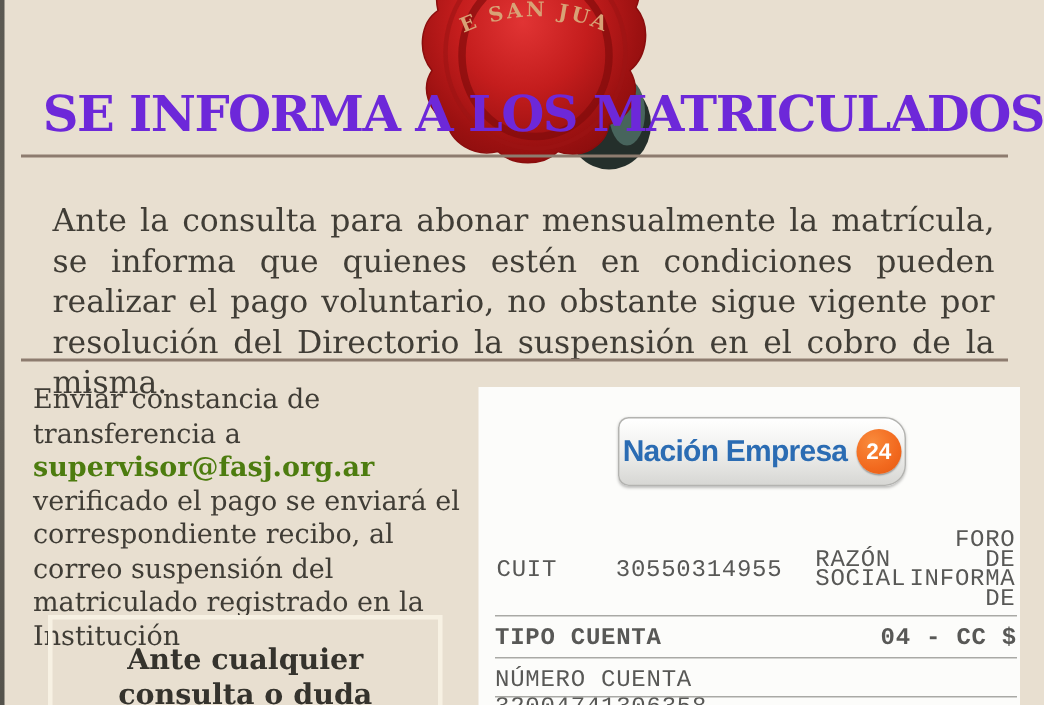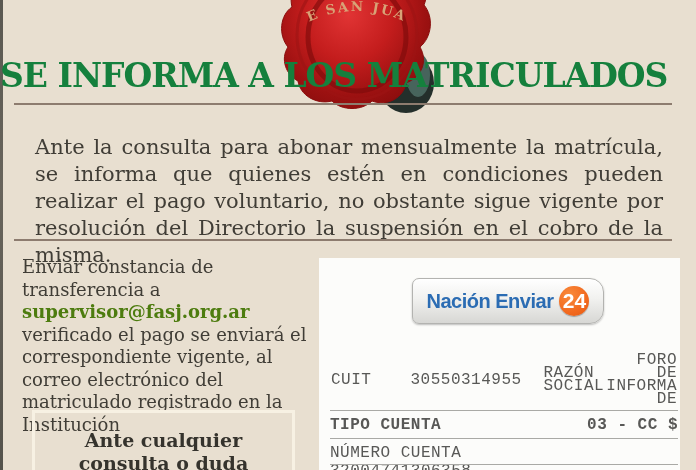--- a/index.html
+++ b/index.html
@@ -13,23 +13,23 @@
   .left-edge{
     position:absolute;left:0;top:0;width:3px;height:470px;
     background:linear-gradient(180deg,#4a4943 0%,#5a574f 40%,#44433d 100%);
     opacity:.9;
   }
   
   .seal{position:absolute;left:280px;top:-55px;width:154px;height:175px;}
   
   .title{
     position:absolute;left:0;top:56px;width:696px;
-    text-align:left;
+    text-align:right;
     font-size:33px;font-weight:bold;letter-spacing:-1px;
-    color:#15803d;
+    color:#6d28d9;
     margin:0;
   }
   .divider{
     position:absolute;left:14px;width:658px;height:2px;
     background:#8d7c6f;border:none;margin:0;
   }
   .divider-1{top:103px;}
   .divider-2{top:239px;}
   
   .intro{
@@ -72,21 +72,21 @@
     box-shadow:0 1px 2px rgba(0,0,0,.25), inset 0 1px 0 #fff;
     display:flex;align-items:center;justify-content:center;gap:6px;
     font-family:"Liberation Sans", sans-serif;
   }
   .logo-text{
     font-size:20px;font-weight:bold;color:#2b6cb3;letter-spacing:-0.5px;
   }
   .logo-badge{
     width:30px;height:30px;border-radius:50%;
     background:radial-gradient(circle at 35% 30%,#f98b3c,#f2691e 60%,#e45a12 100%);
-    color:#fff;font-size:21px;font-weight:bold;
+    color:#fff;font-size:15px;font-weight:bold;
     display:flex;align-items:center;justify-content:center;
     box-shadow:0 1px 1px rgba(0,0,0,.3);
   }
   .acct{
     position:absolute;left:0;top:0;width:100%;height:100%;
     font-family:"Liberation Mono", monospace;
     font-size:16px;color:#585856;letter-spacing:.5px;
   }
   .acct-row1{
     position:absolute;left:12px;top:96px;width:346px;
@@ -137,46 +137,46 @@
       </text>
     </svg>
   </div>
 
   <h1 class="title">SE INFORMA A LOS MATRICULADOS</h1>
   <div class="divider divider-1"></div>
 
   <p class="intro">Ante la consulta para abonar mensualmente la matrícula, se informa que quienes estén en condiciones pueden realizar el pago voluntario, no obstante sigue vigente por resolución del Directorio la suspensión en el cobro de la misma.</p>
   <div class="divider divider-2"></div>
 
-  <div class="transfer"><span>Enviar constancia de transferencia a </span><span class="email">supervisor@fasj.org.ar</span><span> verificado el pago se enviará el correspondiente vigente, al correo electrónico del matriculado registrado en la Institución</span></div>
+  <div class="transfer"><span>Enviar constancia de transferencia a </span><span class="email">supervisor@fasj.org.ar</span><span> verificado el pago se enviará el correspondiente recibo, al correo suspensión del matriculado registrado en la Institución</span></div>
 
   <div class="consult-box">
     <span class="consult-text">Ante cualquier consulta o duda comunicarse al</span>
   </div>
 
   <div class="bank-panel">
 
     <div class="logo-button">
-      <span class="logo-text">Nación Enviar</span>
+      <span class="logo-text">Nación Empresa</span>
       <span class="logo-badge">24</span>
     </div>
 
     <div class="acct">
       <div class="acct-row1">
         <span class="c-label1">CUIT</span>
         <span class="c-value1">30550314955</span>
         <span class="c-label2">RAZÓN SOCIAL</span>
         <span class="c-value2">FORO DE INFORMA DE</span>
       </div>
 
       <div class="acct-rule rule-1"></div>
 
       <div class="acct-line acct-line2">
         <span>TIPO CUENTA</span>
-        <span>03 - CC $</span>
+        <span>04 - CC $</span>
       </div>
 
       <div class="acct-rule rule-2"></div>
 
       <div class="acct-line acct-line3">
         <span>NÚMERO CUENTA</span>
         <span>32004741306358</span>
       </div>
 
       <div class="acct-rule rule-3"></div>

